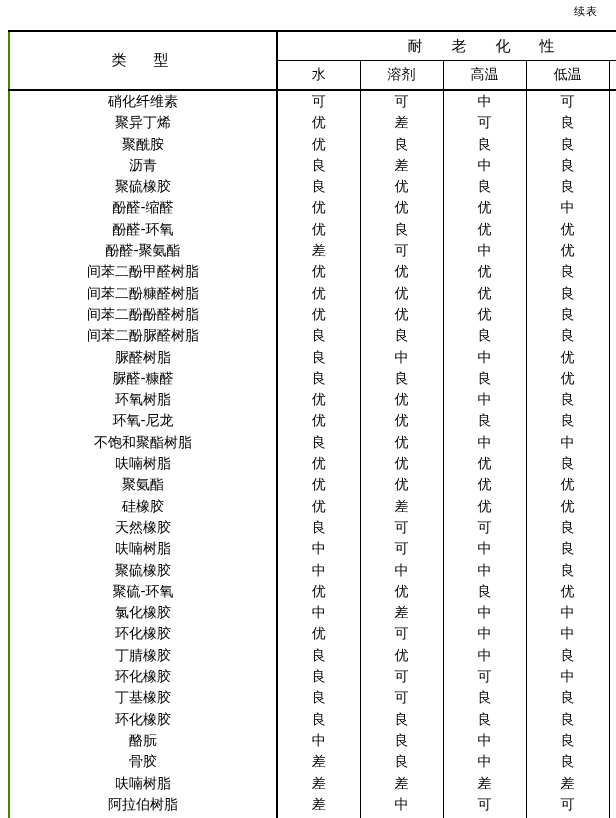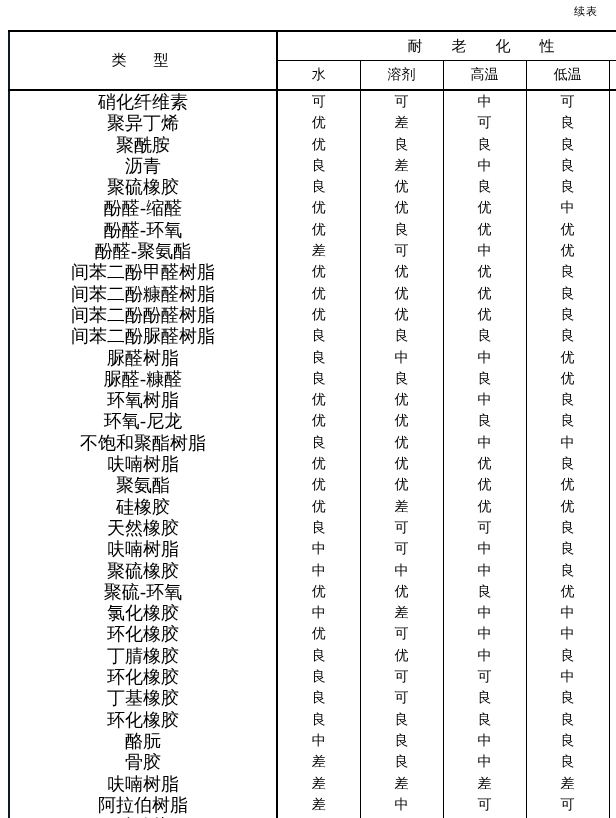--- a/index.html
+++ b/index.html
@@ -74,39 +74,39 @@
   .hdr-sub {
     height: 28px;
     font-size: 14px;
     border-bottom: 2px solid #000;
     border-right: 1px solid #000;
   }
   .hdr-sub.last {
     border-right: none;
   }
   .body-type {
-    font-size: 18px;
+    font-size: 14px;
     border-right: 2px solid #000;
     height: 21.3px;
     line-height: 21.3px;
   }
   .body-val {
     font-size: 14px;
     border-right: 1px solid #000;
     height: 21.3px;
     line-height: 21.3px;
   }
   .body-val.last {
     border-right: none;
   }
   tr.row-last td {
     border-bottom: 2px solid #000;
   }
   
-  .outer-left  { border-left: 2px solid #0f172a; }
+  .outer-left  { border-left: 2px solid #4d7c0f; }
   .outer-right { border-right: 2px solid #000; }
 </style>
 </head>
 <body>
 
 <div class="page">
 
   <div class="continued">续表</div>
 
   <div class="table-wrap">

